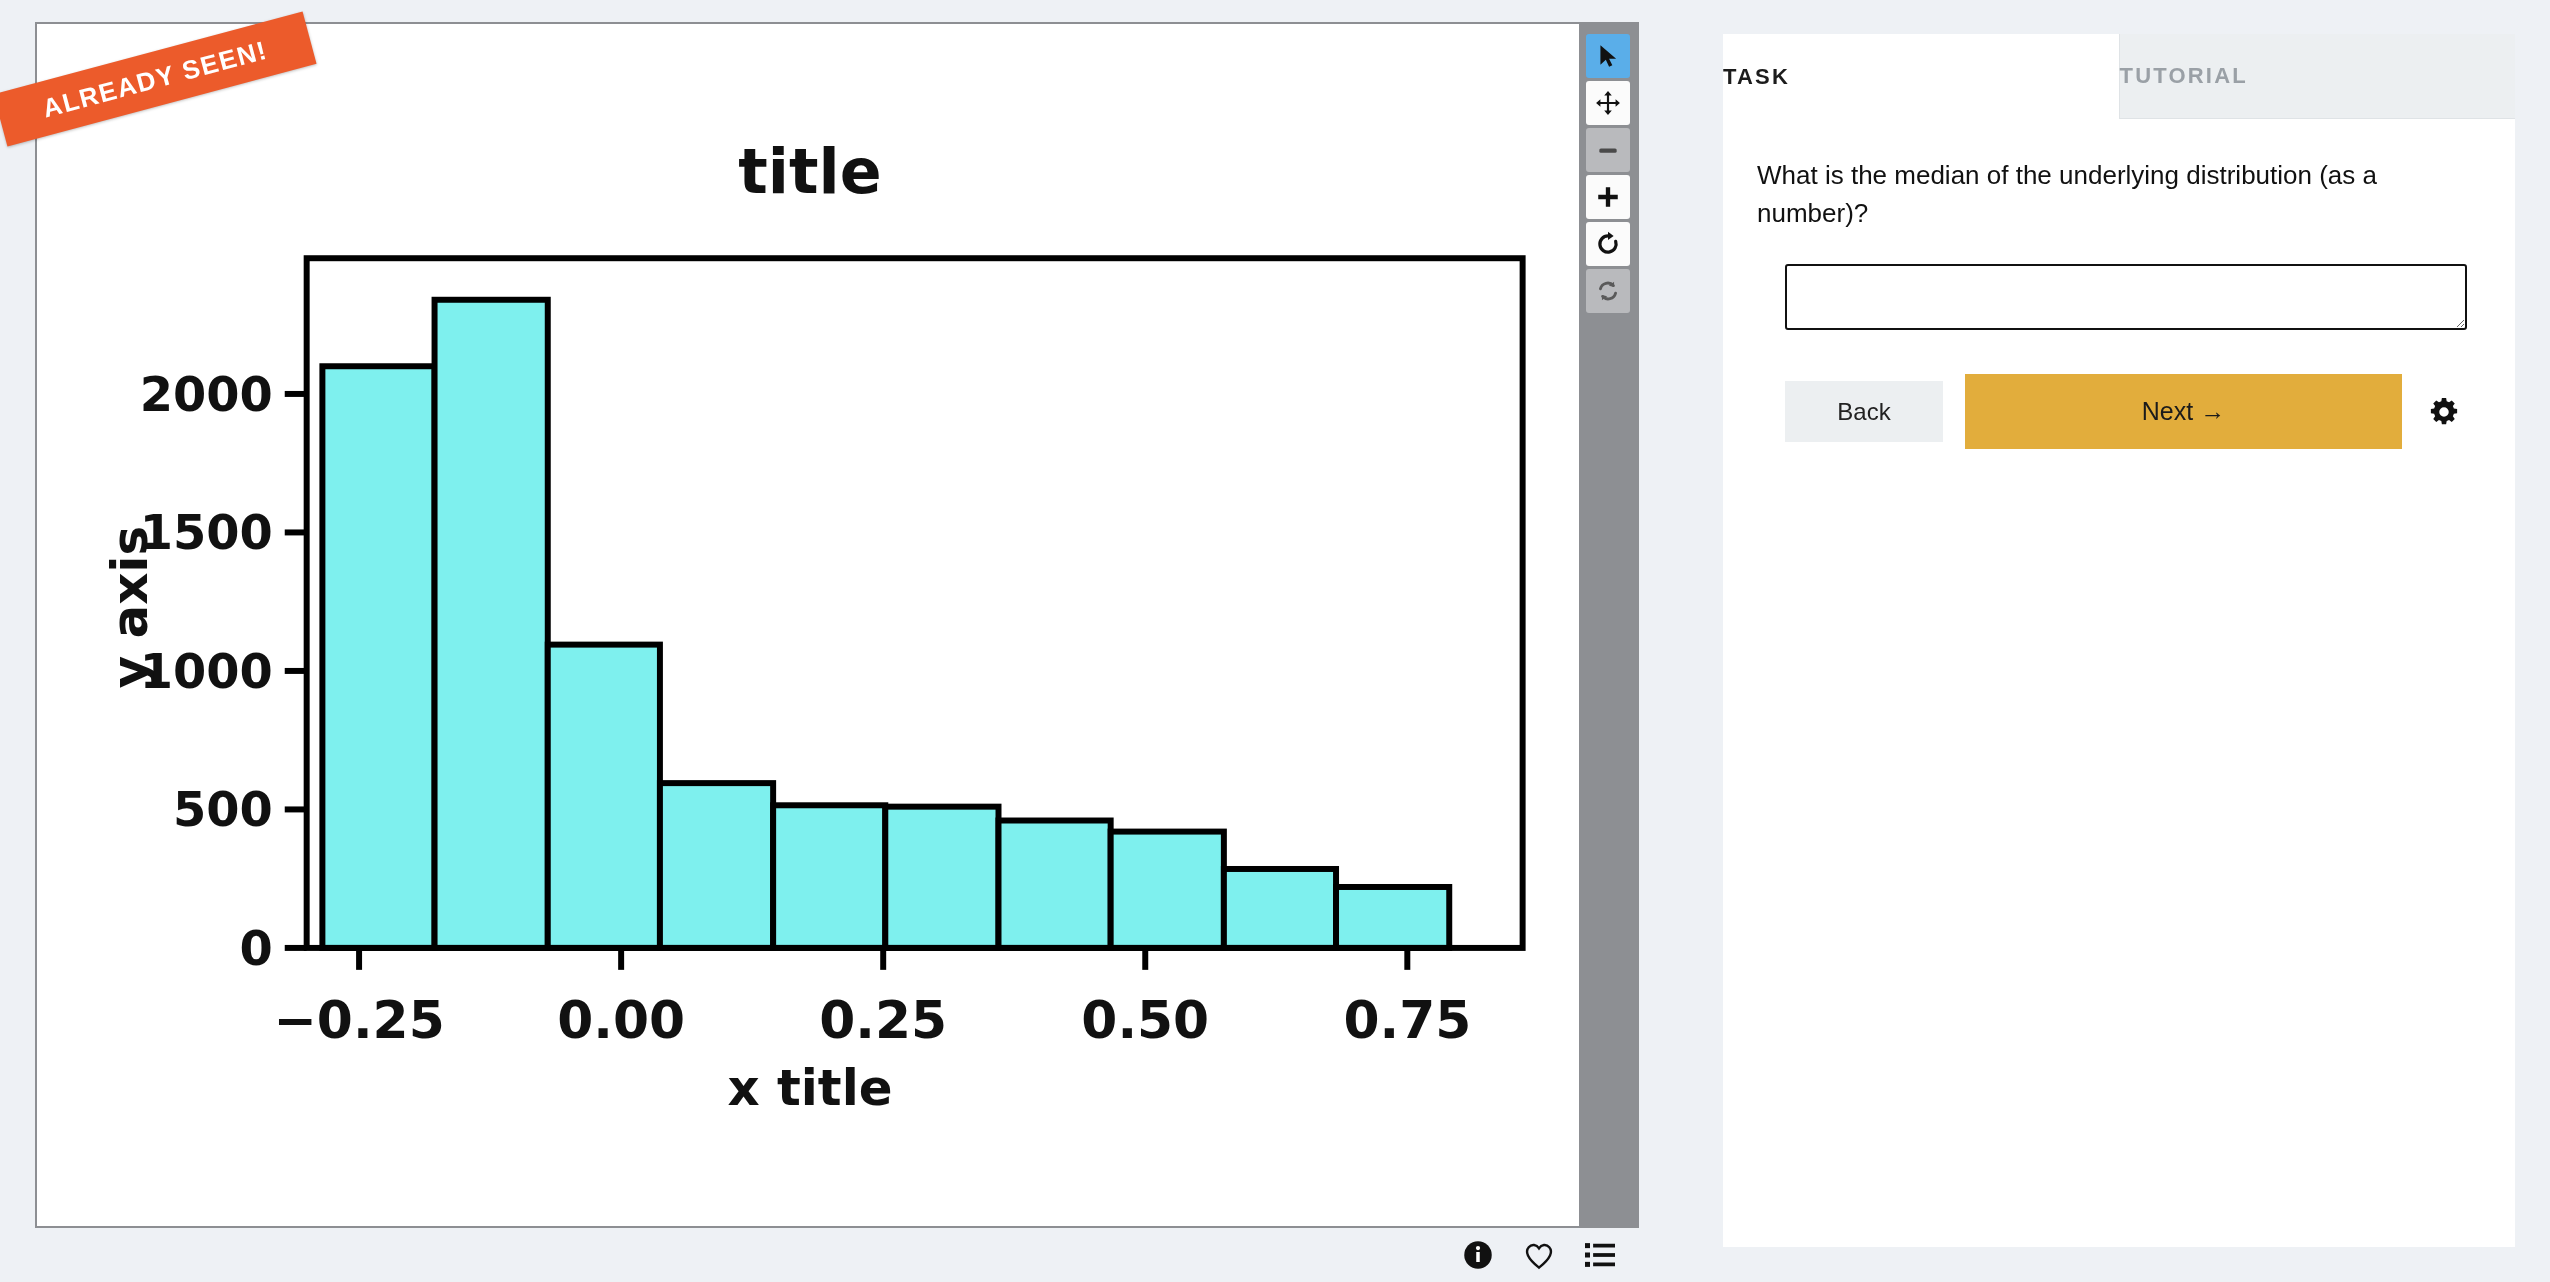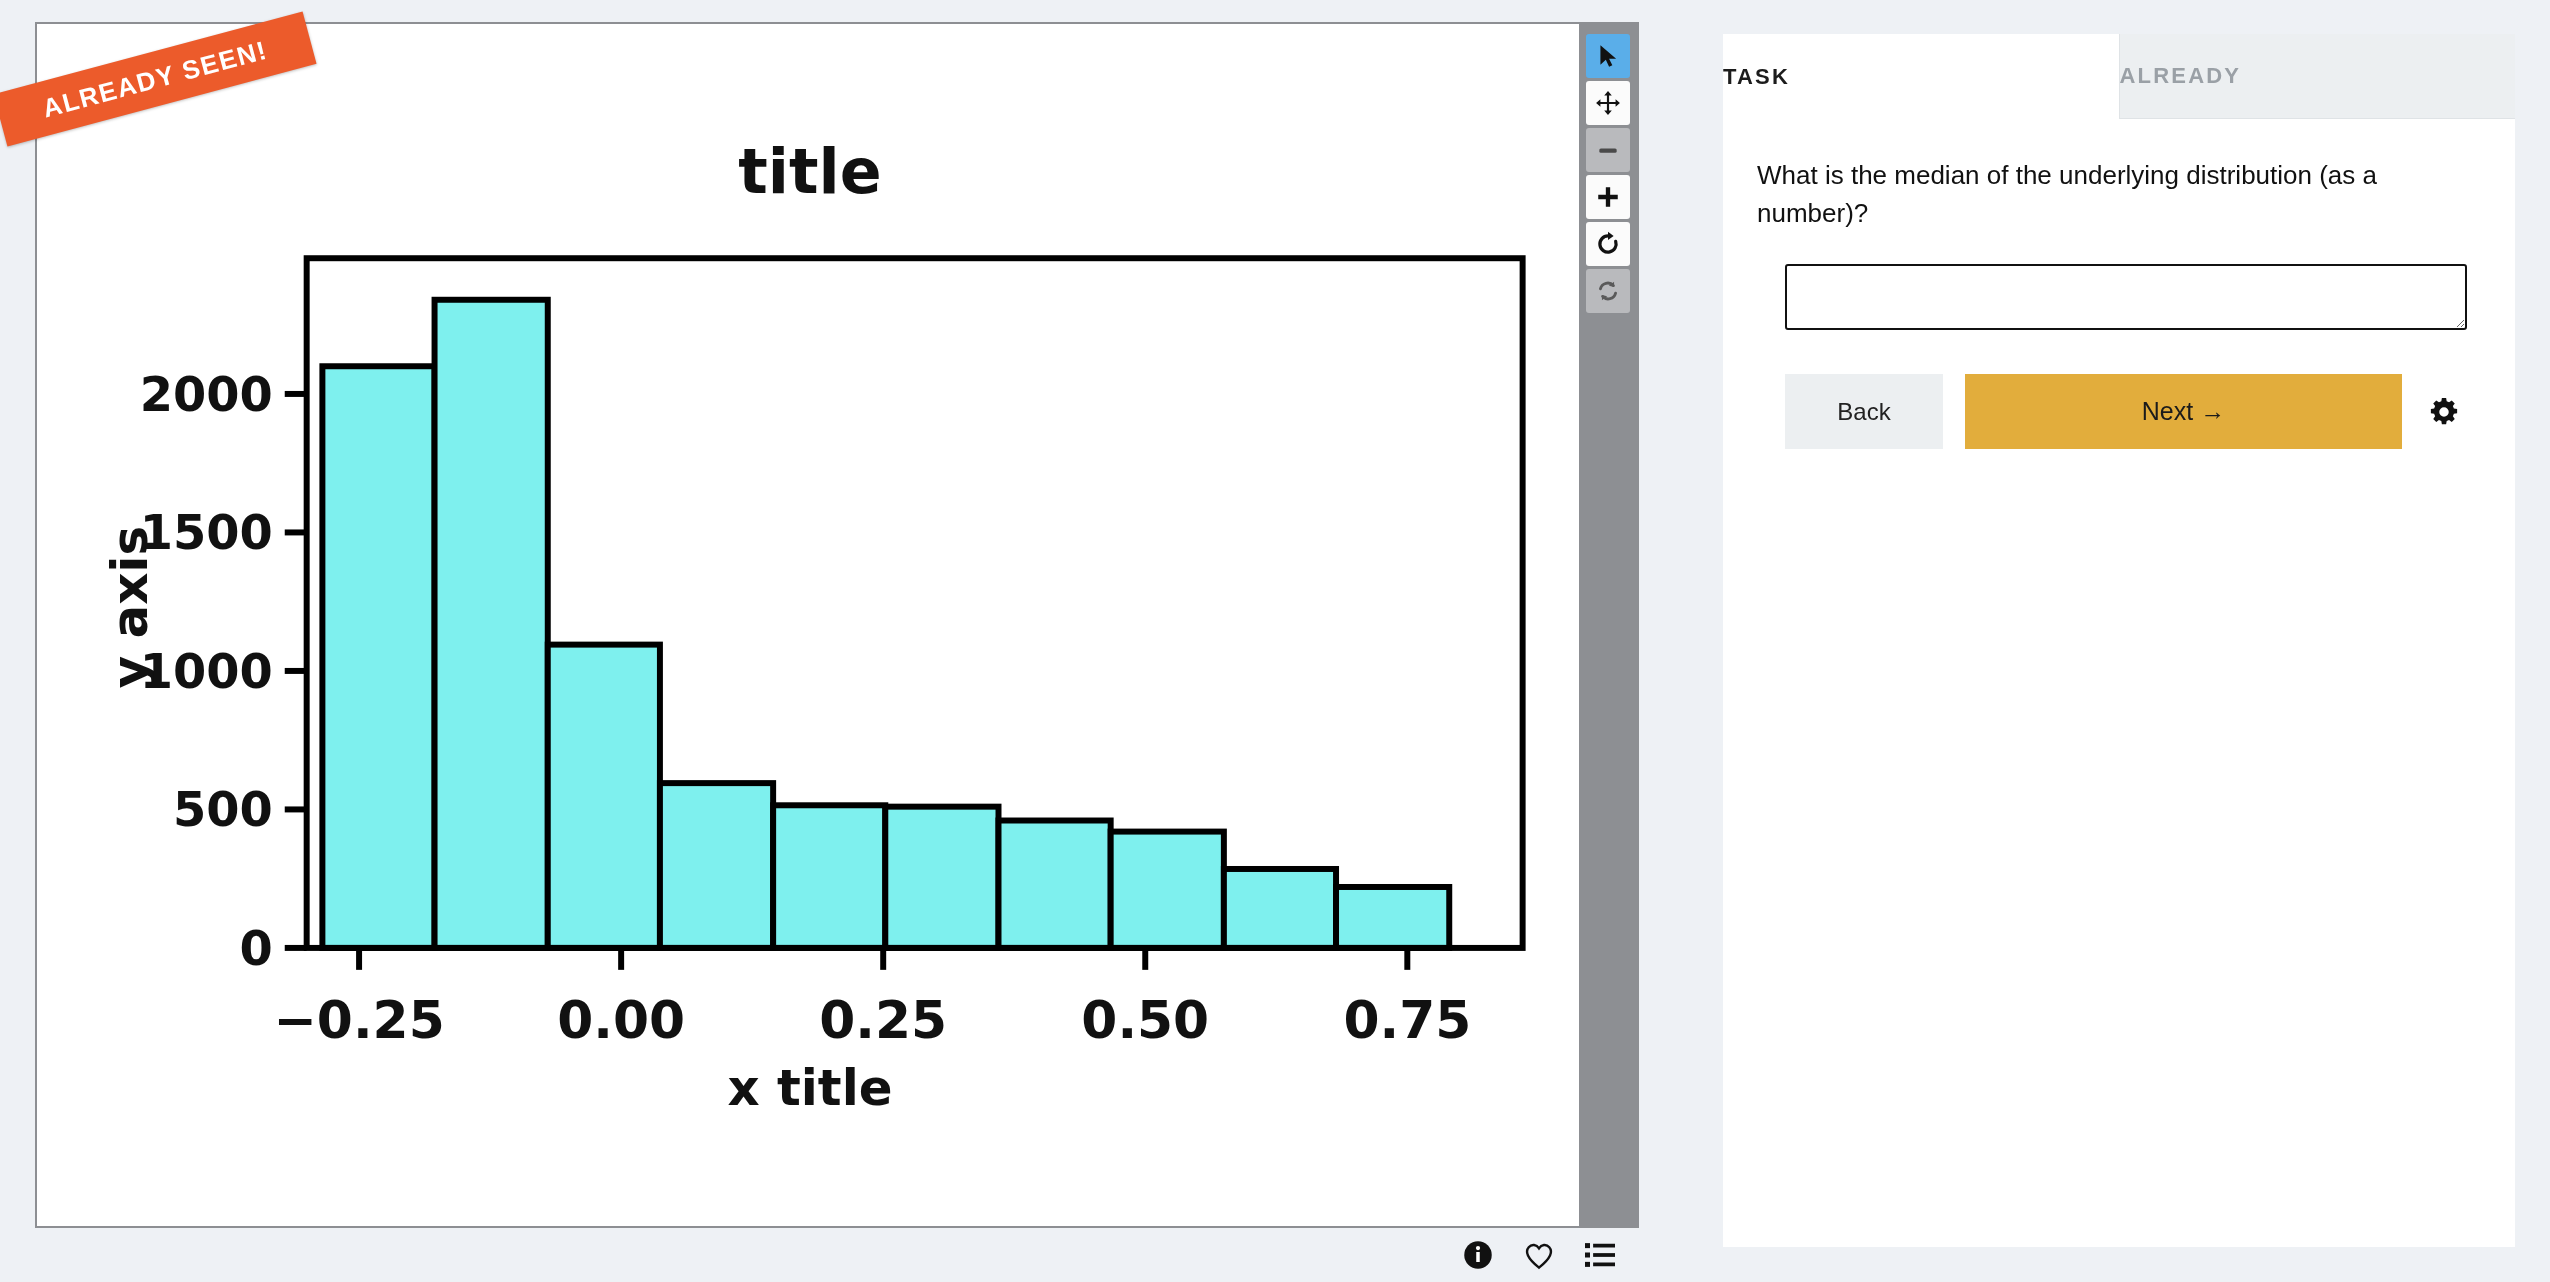--- a/index.html
+++ b/index.html
@@ -95,21 +95,21 @@
     font-size:24px;
     padding:8px 10px;
     resize:both;
     font-family:"Liberation Sans", sans-serif;
   }
   #btn-row{
     margin:40px 0 0 62px;
     display:flex;align-items:center;gap:22px;
   }
   #back-btn{
-    width:158px;height:75px;background:#eceff1;color:#222;
+    width:158px;height:61px;background:#eceff1;color:#222;
     border:none;font-size:24px;cursor:pointer;
     font-family:"Liberation Sans", sans-serif;
   }
   #next-btn{
     width:437px;height:75px;background:#e2ad3c;color:#1b1b1b;
     border:none;font-size:25px;cursor:pointer;
     font-family:"Liberation Sans", sans-serif;
   }
   #gear-btn{
     width:40px;height:75px;display:flex;align-items:center;justify-content:center;
@@ -229,21 +229,21 @@
     </svg>
   </div>
 </div>
 
 <div id="right-panel">
   <div id="tabs">
     <div class="tab active">
       <span>TASK</span>
     </div>
     <div class="tab inactive">
-      <span>ALREADY</span>
+      <span>TUTORIAL</span>
     </div>
   </div>
 
   <div id="question">What is the median of the underlying distribution (as a number)?</div>
 
   <textarea id="answer-box" placeholder="" style=""></textarea>
 
   <div id="btn-row">
     <button id="back-btn">Back</button>
     <button id="next-btn">Next →</button>

